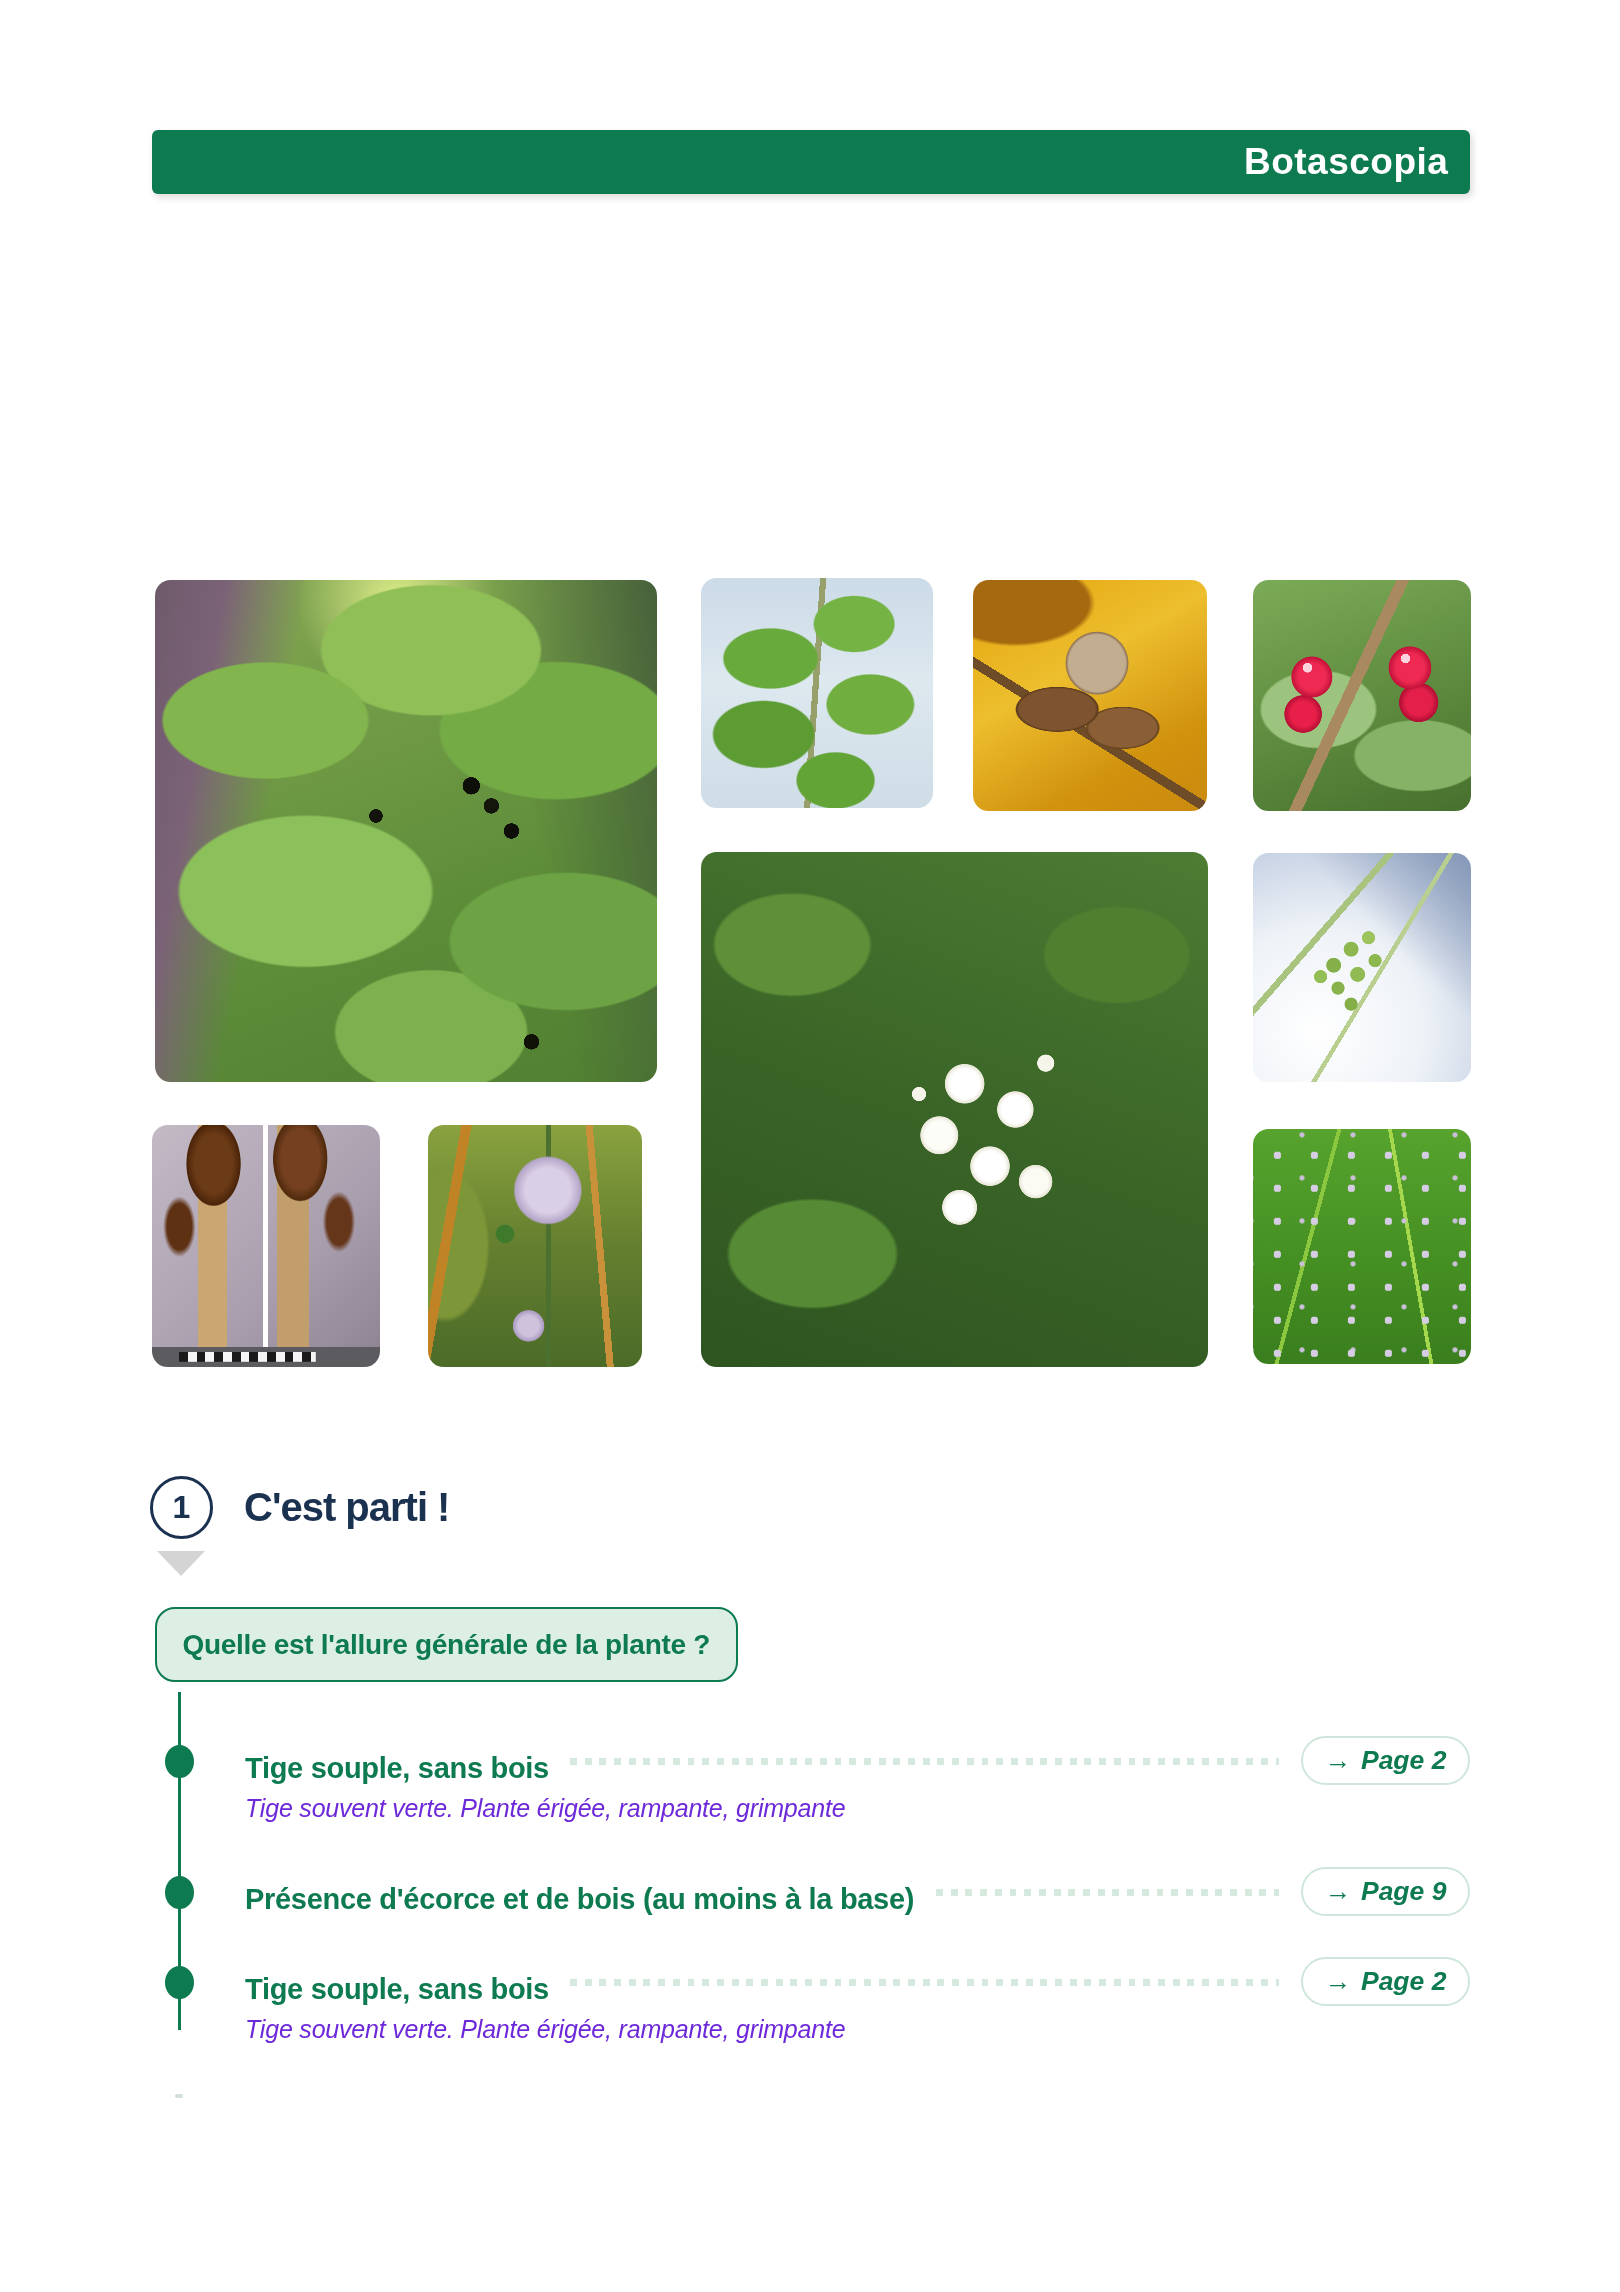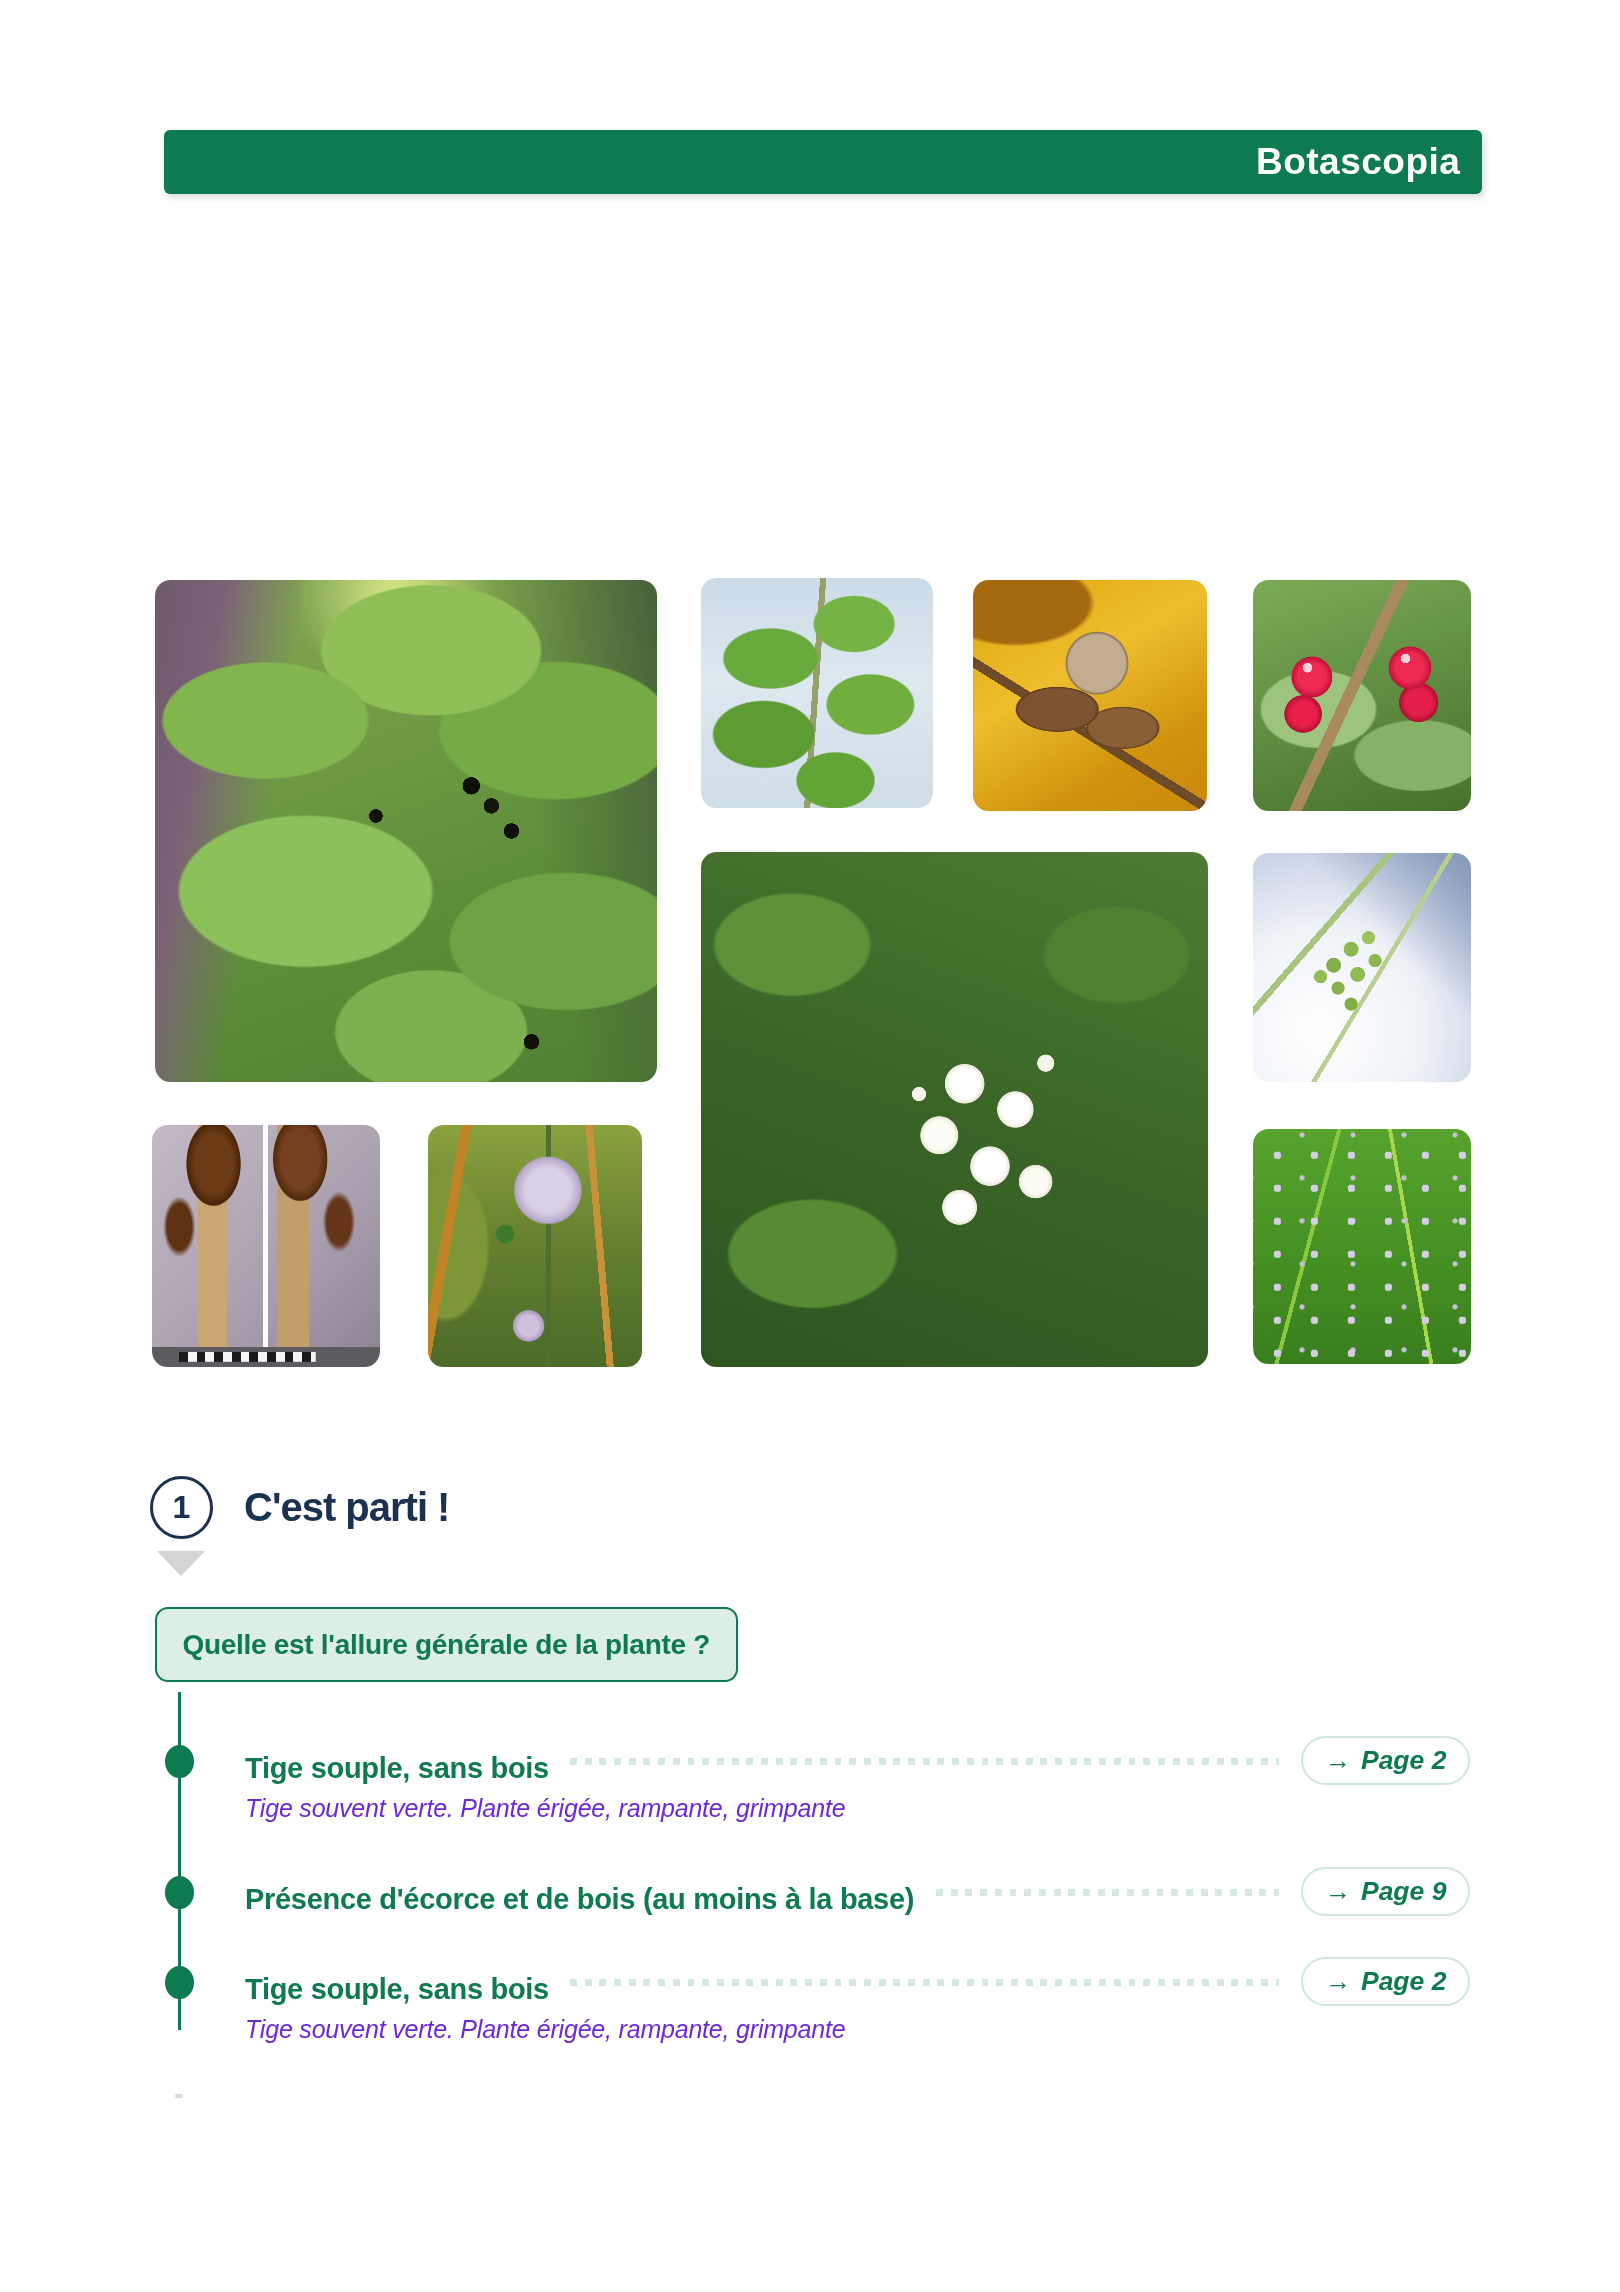--- a/index.html
+++ b/index.html
@@ -1,20 +1,20 @@
 <!DOCTYPE html>
 <html lang="fr"><head>
 <meta charset="utf-8">
 <style>
   html,body{margin:0;padding:0;background:#ffffff;}
   .page{position:relative;width:1620px;height:2293px;background:#ffffff;overflow:hidden;
         font-family:"Liberation Sans",sans-serif;}
 
   
-  .topbar{position:absolute;left:164px;top:130px;width:1318px;height:64px;
+  .topbar{position:absolute;left:152px;top:130px;width:1318px;height:64px;
           background:#0d7a50;border-radius:5.9px;display:flex;align-items:center;
           justify-content:flex-end;padding-right:21.6px;box-sizing:border-box;
           box-shadow:2.9px 3.9px 5.9px rgba(130,130,130,.25);}
   .brand{color:#ffffff;font-size:37px;font-weight:bold;letter-spacing:0.5px;}
 
   
   .title{position:absolute;left:152px;top:247px;margin:0;color:#1b3150;
          font-size:96px;font-weight:bold;letter-spacing:-2.9px;line-height:1;}
   .subtitle{position:absolute;left:152px;top:365px;margin:0;color:#1b3150;
             font-size:41px;font-weight:bold;letter-spacing:-0.5px;line-height:1;}
@@ -146,21 +146,21 @@
               display:flex;align-items:center;justify-content:center;background:#fff;}
   .step-num{color:#1b3150;font-size:32px;font-weight:bold;}
   .step-title{margin:0;color:#1b3150;font-size:40px;font-weight:bold;letter-spacing:-1px;}
 
   .triangle{position:absolute;left:157px;top:1551px;width:0;height:0;
             border-left:24.5px solid transparent;border-right:24.5px solid transparent;
             border-top:25.5px solid #d4d4d4;}
 
   
   .question-box{position:absolute;left:155px;top:1607px;display:inline-block;
-                background:#ddeee5;border:2.9px solid #0d7a50;border-radius:13px;
+                background:#ddeee5;border:2.9px solid #0d7a50;border-radius:20px;
                 padding:19.6px 25.5px;color:#0d7a50;font-size:28px;font-weight:bold;
                 letter-spacing:-0.3px;box-sizing:border-box;}
 
   
   .options{position:absolute;left:152px;top:1692px;width:1318px;height:431px;}
   .vline{position:absolute;left:25.5px;top:0;width:3.9px;height:338px;background:#0d7a50;}
   .line-tick{position:absolute;left:22.5px;top:402px;width:8.8px;height:3.9px;border-radius:2px;
              background:#cfe0d6;}
   .option{position:relative;padding-left:93px;}
   .options .option:nth-child(3){margin-top:46px;}      

